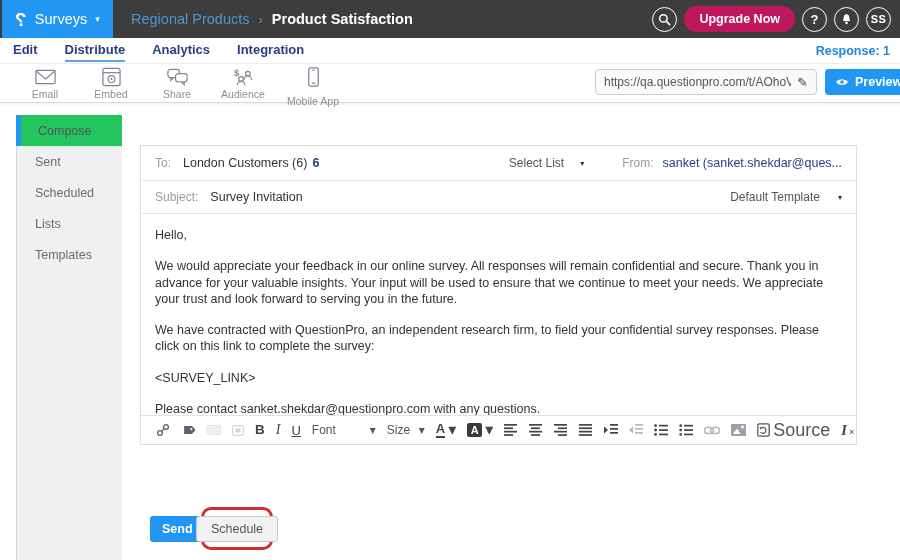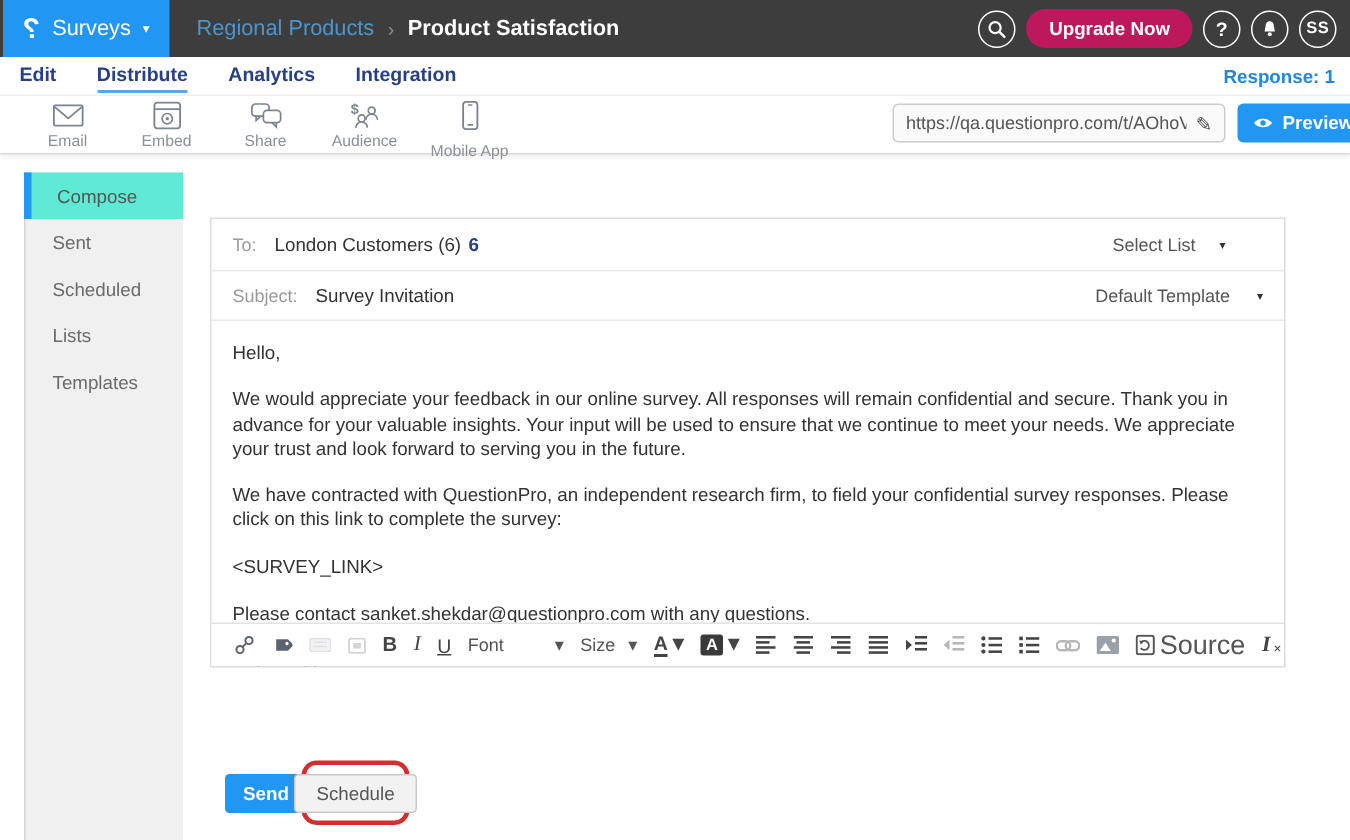--- a/index.html
+++ b/index.html
@@ -40,34 +40,34 @@
   .url-box { position:absolute; left:595px; top:5px; width:222px; height:26px; border:1px solid #ccc; border-radius:4px;
              background:#fafafa; display:flex; align-items:center; padding:0 8px; gap:6px; }
   .url-text { flex:1; font-size:12px; color:#555; white-space:nowrap; overflow:hidden; }
   .pencil { color:#444; font-size:13px; cursor:pointer; }
   .preview-btn { position:absolute; left:825px; top:5px; height:26px; background:#2196f3; color:#fff; border-radius:4px;
                  display:flex; align-items:center; gap:6px; padding:0 10px; font-size:12.5px; font-weight:600; cursor:pointer; }
 
   
   .sidebar { position:absolute; left:16px; top:115px; width:106px; height:445px; background:#f0f0f0; border-left:1px solid #d4d4d4; }
   .side-item { height:31px; display:flex; align-items:center; padding-left:18px; font-size:12.5px; color:#6b6b6b; cursor:pointer; }
-  .side-item.active { background:#5eead4; border-left:5px solid #2196f3; padding-left:17px; margin-left:-1px; color:#555; }
+  .side-item.active { background:#22c55e; border-left:5px solid #2196f3; padding-left:17px; margin-left:-1px; color:#555; }
 
   
   .panel { position:absolute; left:140px; top:145px; width:717px; height:300px; background:#fff; border:1px solid #ddd; }
   .prow { display:flex; align-items:center; padding:0 14px; border-bottom:1px solid #e9e9e9; }
   .to-row { height:35px; }
   .subject-row { height:33px; }
   .flabel { font-size:12px; color:#9b9b9b; flex:none; }
   .to-value { font-size:12.5px; color:#333; margin-left:12px; }
   .to-count { font-size:12.5px; font-weight:700; color:#274085; margin-left:5px; }
   .spacer { flex:1; }
   .dd { display:flex; align-items:center; font-size:12px; color:#555; cursor:pointer; }
   .dd .mini-caret { font-size:8px; color:#333; }
-  .select-list { gap:16px; margin-right:25px; }
+  .select-list { gap:16px; margin-right:38px; }
   .from-wrap { display:flex; align-items:center; gap:9px; max-width:255px; }
   .from-value { font-size:12.5px; color:#274085; white-space:nowrap; overflow:hidden; }
   .subject-value { font-size:12.5px; color:#333; margin-left:12px; }
   .template-dd { gap:18px; }
 
   .body-area { padding:13px 14px; font-size:12.5px; color:#333; line-height:1.3; height:256px; overflow:hidden; cursor:text; }
   .body-area p { margin:0 0 15px; }
 
   
   .editor-bar { position:absolute; left:0; right:0; bottom:0; height:29px; border-top:1px solid #e2e2e2; background:#fff;
@@ -209,20 +209,24 @@
 
   <div class="prow to-row">
     <span class="flabel">To:</span>
     <span class="to-value">London Customers (6)</span>
     <span class="to-count">6</span>
     <span class="spacer"></span>
     <span class="dd select-list">
       <span>Select List</span>
       <span class="mini-caret">▾</span>
     </span>
+    <span class="from-wrap">
+      <span class="flabel">From:</span>
+      <span class="from-value">sanket (sanket.shekdar@ques...</span>
+    </span>
   </div>
 
   <div class="prow subject-row">
     <span class="flabel">Subject:</span>
     <span class="subject-value">Survey Invitation</span>
     <span class="spacer"></span>
     <span class="dd template-dd">
       <span>Default Template</span>
       <span class="mini-caret">▾</span>
     </span>

